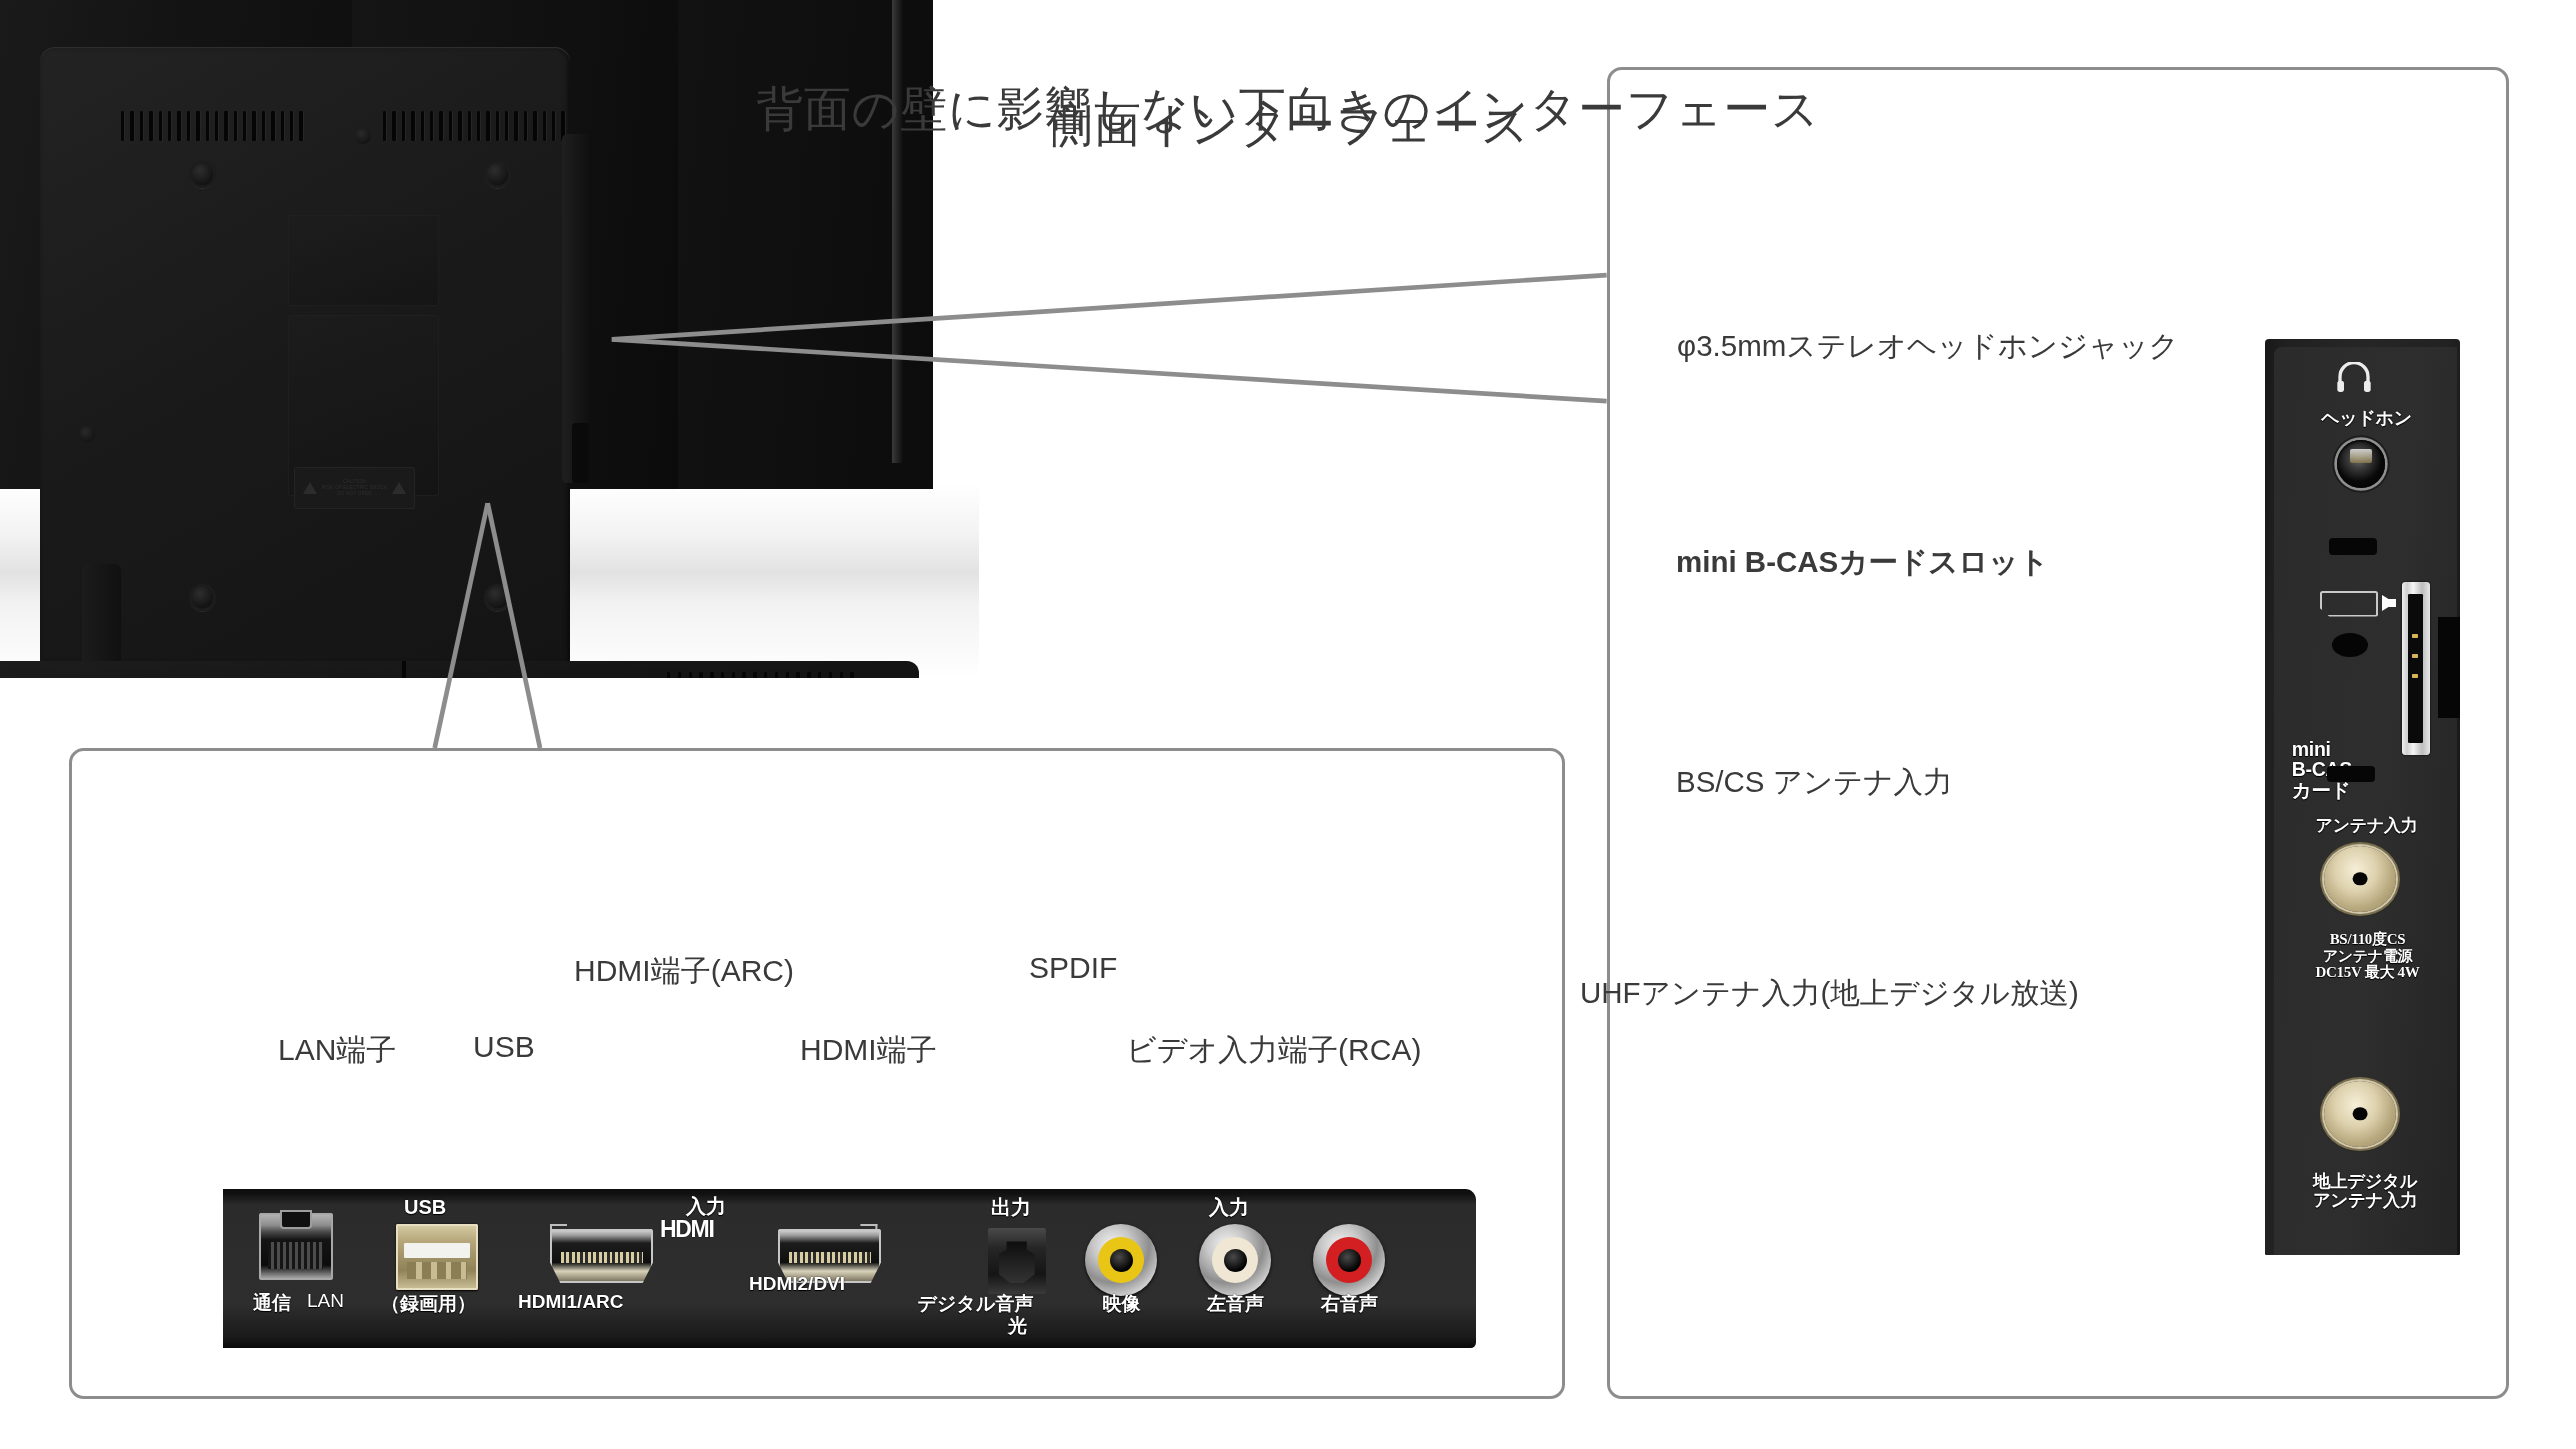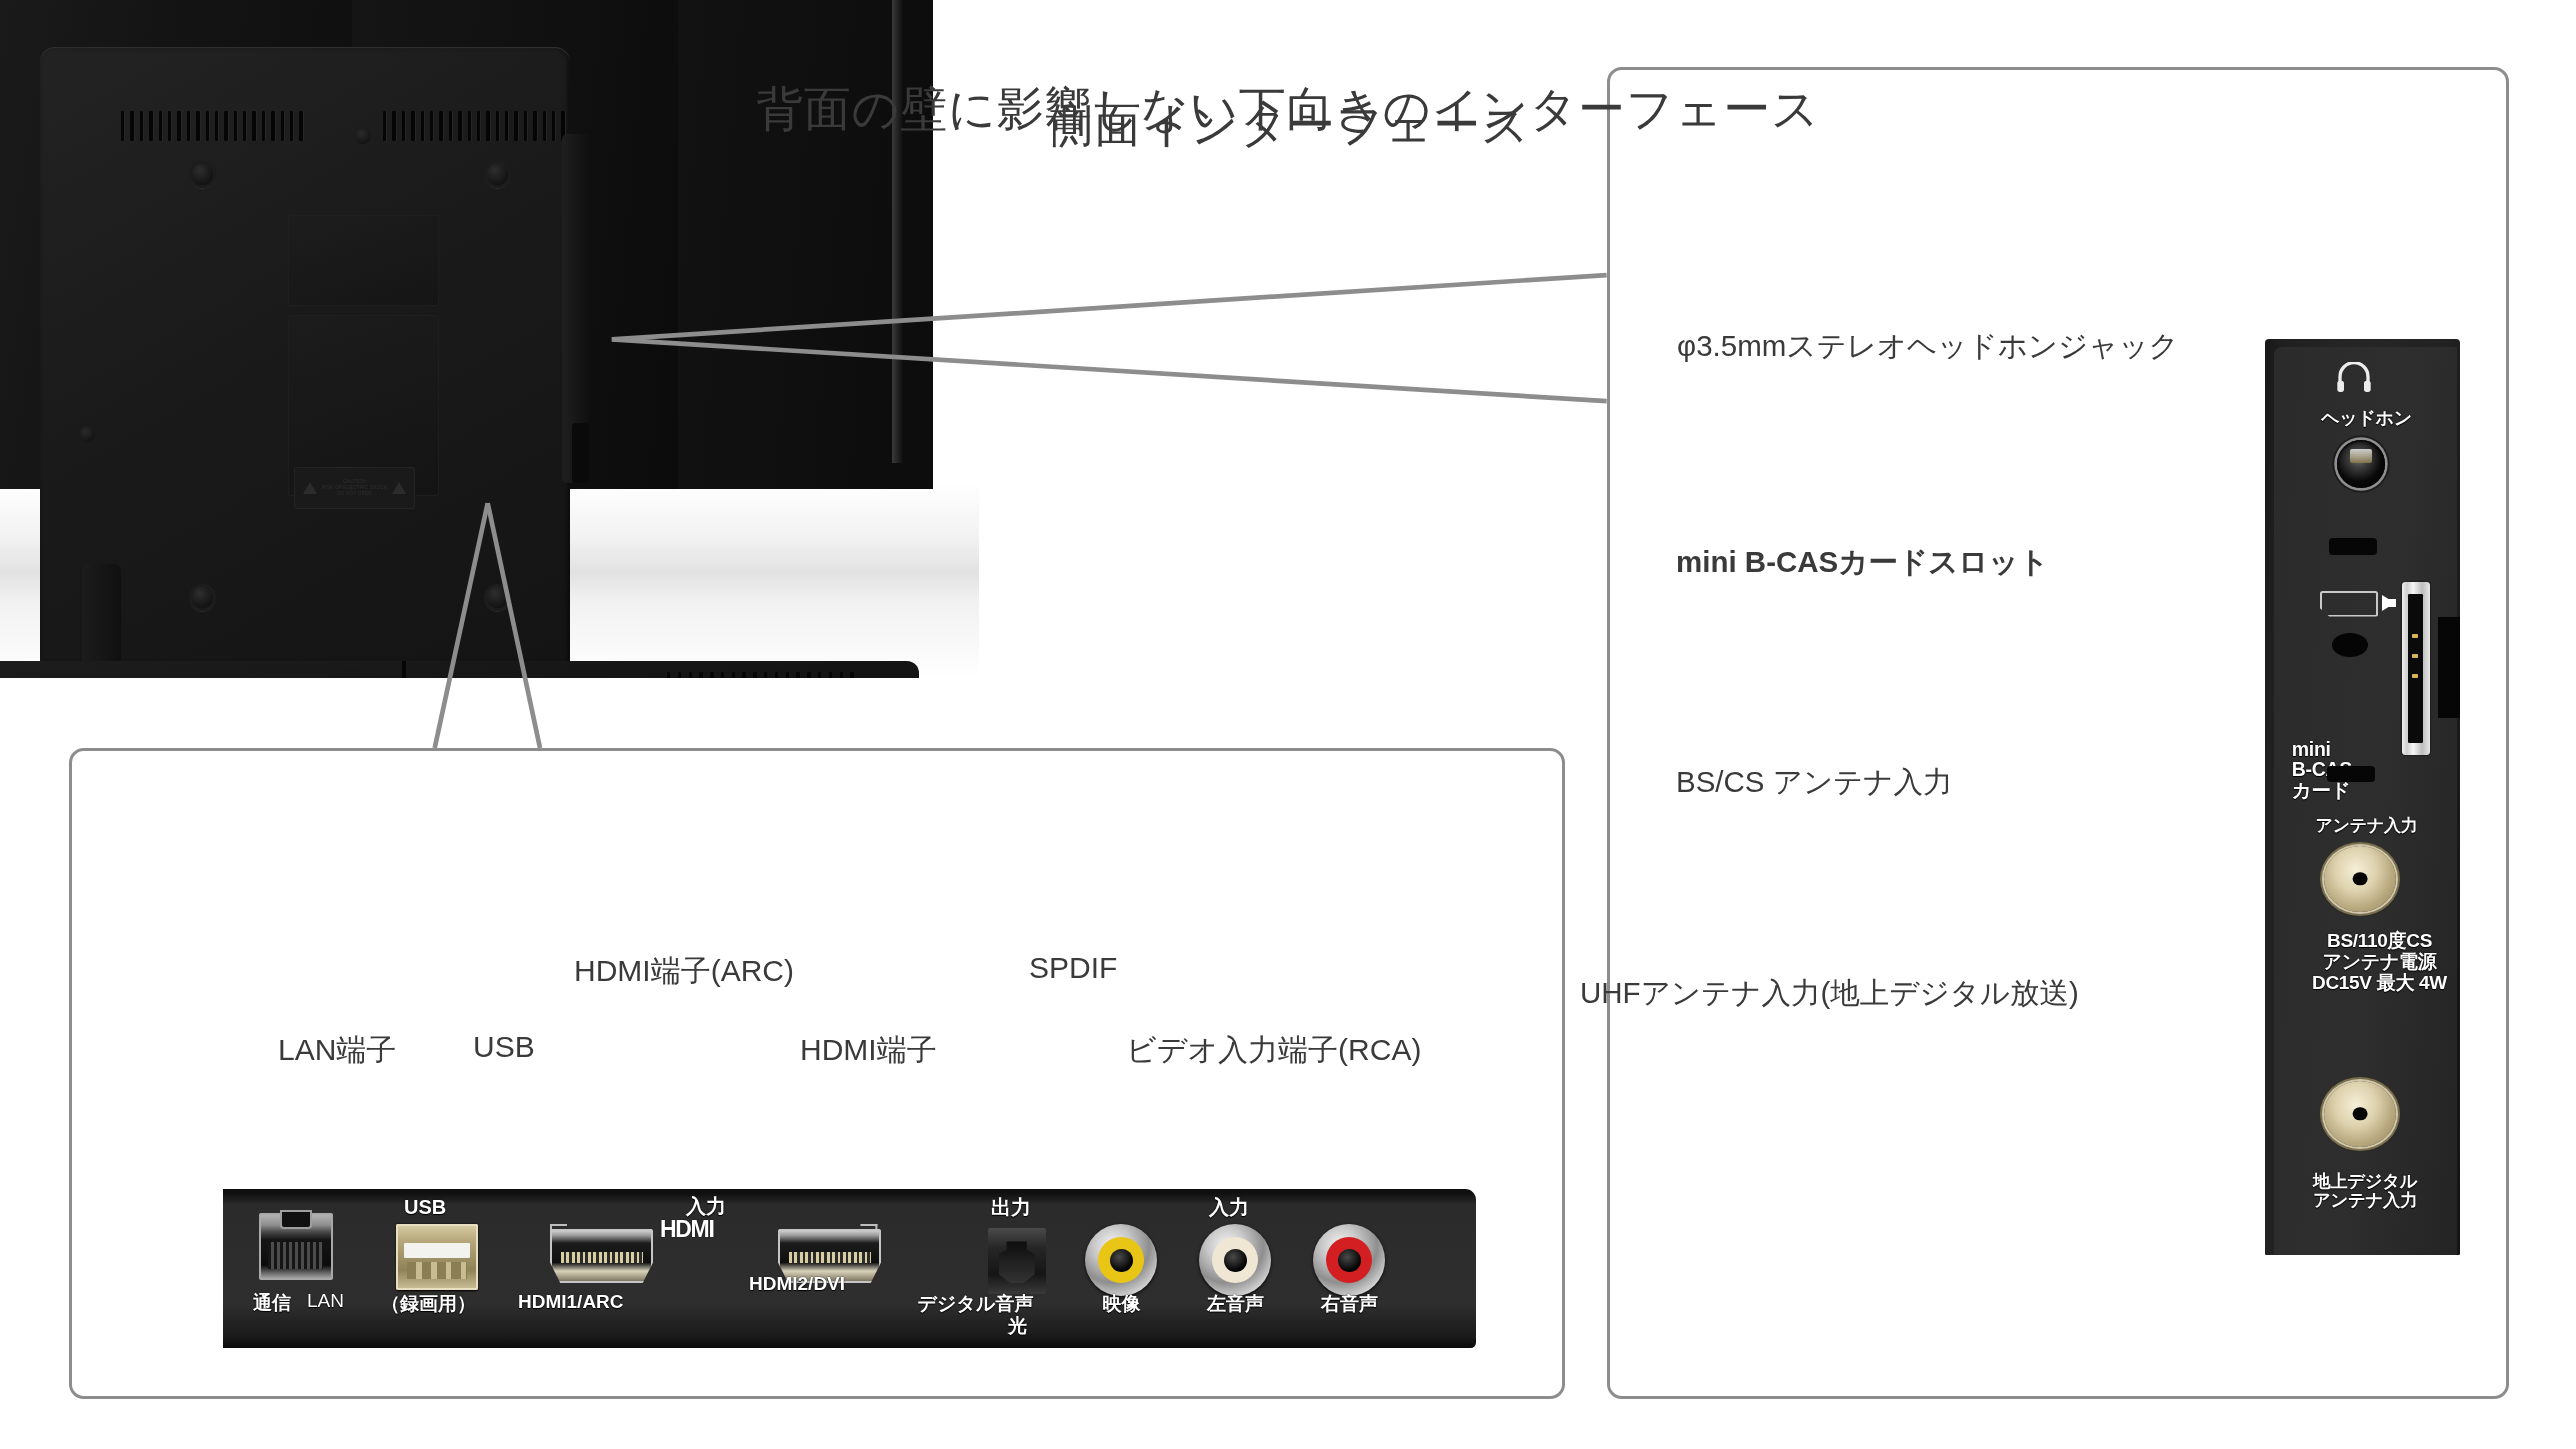--- a/index.html
+++ b/index.html
@@ -144,21 +144,21 @@
   .sp-text {
     position: absolute; width: 100%; text-align: center; color: #fff;
     font-weight: 700; font-size: 18px; line-height: 1.04;
     text-shadow: 0 0 1.3px #000, 0 0.7px 0.7px #000;
     letter-spacing: -0.3px;
     margin-top: 8px;
   }
   .sp-text.hp { top: 62px; left: 4px; }
   .sp-text.bcas { top: 392px; left: 1.3px; font-size: 19.5px; text-align: left; padding-left: 25.5px; }
   .sp-text.ant { top: 470px; left: 4px; font-size: 17px; }
-  .sp-text.bs { top: 584px; left: 17px; font-size: 19px; line-height: 1.1; }
+  .sp-text.bs { top: 584px; left: 5px; font-size: 15px; line-height: 1.1; font-family: Liberation Serif, serif; }
   .sp-text.uhf { top: 825px; left: 2.7px; font-size: 17.4px; line-height: 1.08; }
 
   .sp-jack35 {
     position: absolute; left: 72px; top: 101px; width: 48px; height: 48px; border-radius: 50%;
     background: radial-gradient(circle at 45% 38%, #6e6e6e 0%, #3a3a3a 26%, #090909 58%, #000 100%);
     box-shadow: 0 0 0 2.7px #8f8f8f, 0 0 0 4.7px #1d1d1d, inset 0 1.3px 2.7px #000;
   }
   .sp-jack35::after {
     content: ""; position: absolute; left: 13.4px; top: 9.4px; width: 21.5px; height: 13.4px;
     background: linear-gradient(180deg,#e8e8e8,#8a7a4a); border-radius: 2px; opacity: .85;

